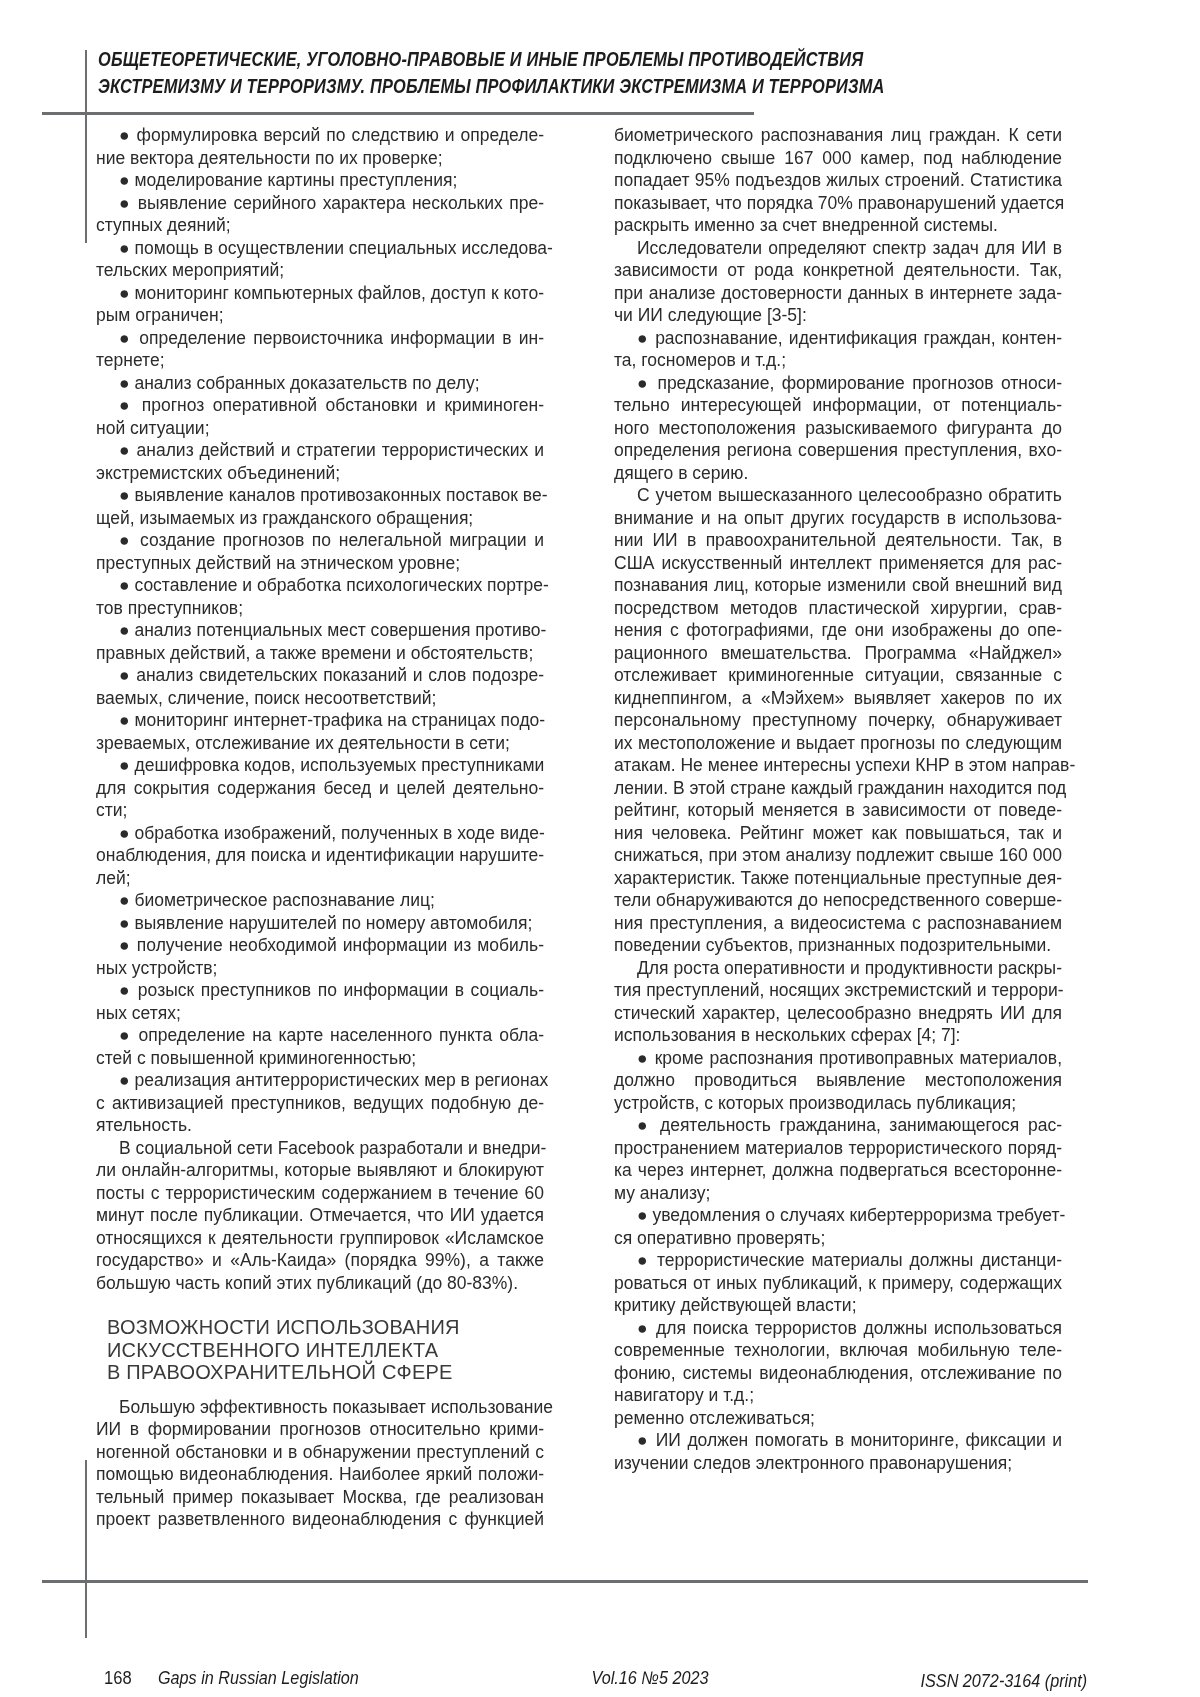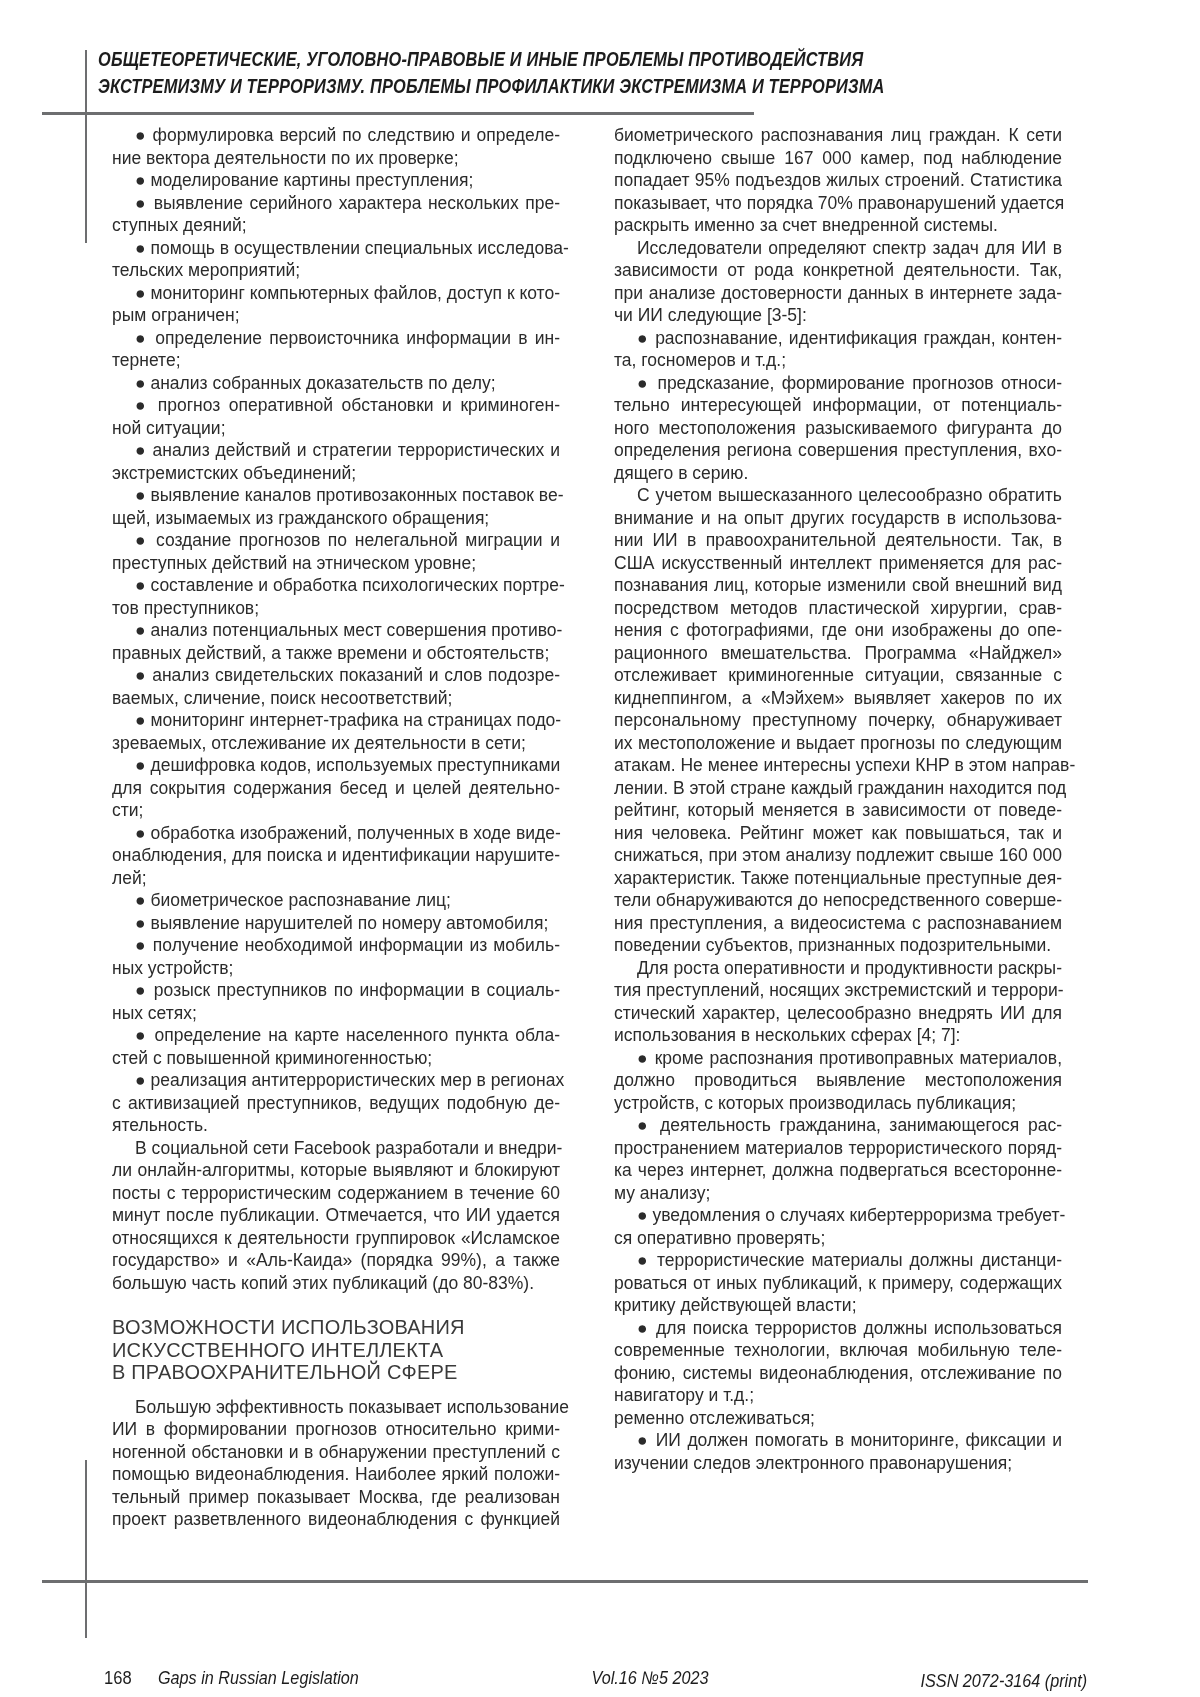--- a/index.html
+++ b/index.html
@@ -15,29 +15,29 @@
   }
   
   .hrule{position:absolute;background:#6d6e70;height:3px;}
   .header-rule{left:42px;top:112px;width:712px;}
   .footer-rule{left:42px;top:1580px;width:1046px;}
   .vline{position:absolute;background:#6d6e70;width:2px;}
   .vline-top{left:85px;top:50px;height:193px;}
   .vline-bottom{left:85px;top:1460px;height:178px;}
   
   .col{position:absolute;top:124px;width:448px;}
-  .col-left{left:112px;}
+  .col-left{left:96px;}
   .col-right{left:614px;}
   .ln{
     font-size:17.5px;line-height:22.5px;white-space:nowrap;
     text-align:justify;text-align-last:justify;
   }
   .ln.end{text-align-last:left;}
   .ln.ind{text-indent:23px;}
-  .sec-heading{margin:22px 0 12px 0;}
+  .sec-heading{margin:22px 0 12px 11px;}
   .h-ln{font-size:20px;line-height:22.5px;color:#3a3a3a;letter-spacing:0.2px;white-space:nowrap;}
   
   .footer-row{position:absolute;left:0;top:1668px;width:1200px;height:70px;font-size:18px;color:#1d1d1d;}
   .pgnum{position:absolute;left:104px;top:0;font-style:normal;transform:scaleX(0.92);transform-origin:0 0;}
   .journal{position:absolute;left:158px;top:0;font-style:italic;transform:scaleX(0.9);transform-origin:0 0;white-space:nowrap;}
   .volume{position:absolute;left:470px;top:0;width:360px;text-align:center;font-style:italic;transform:scaleX(0.9);transform-origin:50% 0;white-space:nowrap;}
   .issn{position:absolute;right:113px;top:0;text-align:right;font-style:italic;line-height:27px;transform:scaleX(0.9);transform-origin:100% 0;white-space:nowrap;}
 </style>
 </head>
 <body>

